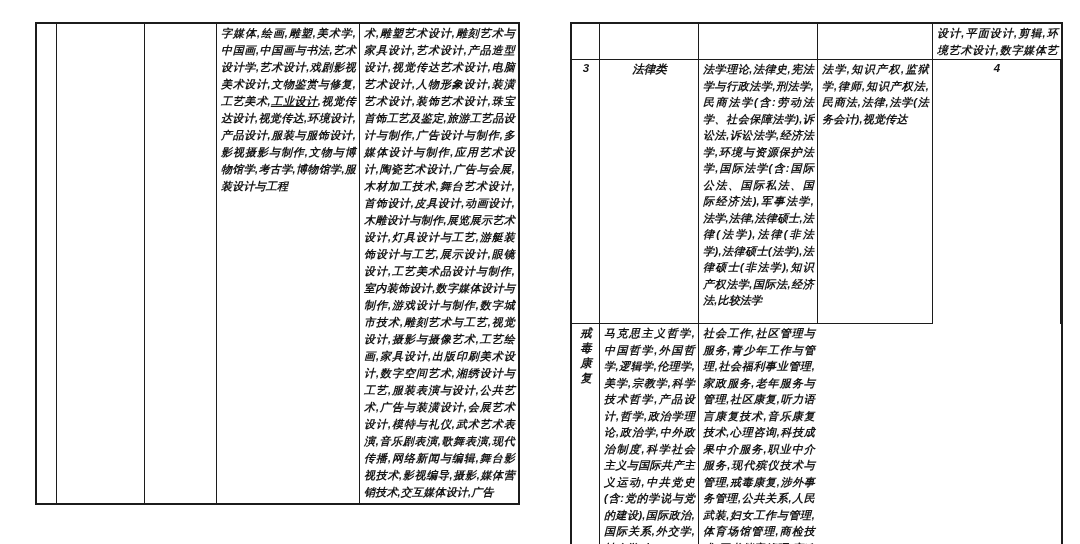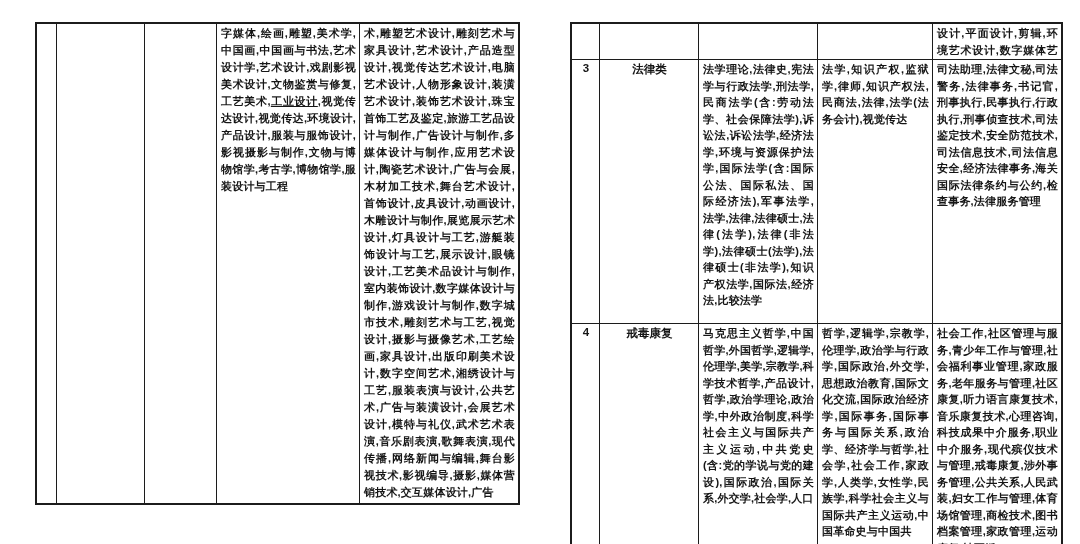--- a/index.html
+++ b/index.html
@@ -7,21 +7,21 @@
     width:1080px;height:544px;background:#ffffff;position:relative;
     font-family:"Liberation Sans", sans-serif;overflow:hidden;
   }
   .page{position:absolute;top:22px;}
   .tbl{display:grid;box-sizing:border-box;border:2px solid #1c1c1c;background:#fff;}
   #left-tbl{left:35px;width:485px;height:483px;grid-template-columns:20px 88px 72px 143px 1fr;grid-template-rows:1fr;}
   #right-tbl{left:570px;width:493px;height:522px;border-bottom:none;
     grid-template-columns:28px 99px 119px 115px 1fr;grid-template-rows:36px 264px 1fr;}
   .cell{
     box-sizing:border-box;border-right:1px solid #1c1c1c;
-    padding:1px 3px 14px 4px;overflow:hidden;
+    padding:1px 3px 14px 4px;overflow:hidden;font-style:italic;
   }
   .cell.last{border-right:none;}
   #right-tbl .cell.bb{border-bottom:1px solid #1c1c1c;}
   .txt{
     font-size:11px;font-weight:700;color:#161616;line-height:17px;
     text-align:justify;word-break:break-all;letter-spacing:0.2px;
   }
   #right-tbl .txt{line-height:16.5px;}
   .center{text-align:center;font-weight:700;font-size:11.5px;color:#161616;padding-top:2px;}
   .u-part{text-decoration:underline;}
@@ -44,22 +44,20 @@
     <div class="cell center bb"></div>
     <div class="cell center bb"></div>
     <div class="cell txt bb"></div>
     <div class="cell txt bb"></div>
     <div class="cell txt bb last">设计,平面设计,剪辑,环境艺术设计,数字媒体艺术设计</div>
 
     <div class="cell center bb">3</div>
     <div class="cell center bb">法律类</div>
     <div class="cell txt bb">法学理论,法律史,宪法学与行政法学,刑法学,民商法学(含:劳动法学、社会保障法学),诉讼法,诉讼法学,经济法学,环境与资源保护法学,国际法学(含:国际公法、国际私法、国际经济法),军事法学,法学,法律,法律硕士,法律(法学),法律(非法学),法律硕士(法学),法律硕士(非法学),知识产权法学,国际法,经济法,比较法学</div>
     <div class="cell txt bb">法学,知识产权,监狱学,律师,知识产权法,民商法,法律,法学(法务会计),视觉传达</div>
-    <div class="cell txt bb last">司法助理,法律文秘,司法警务,法律事务,书记官,刑事执行,民事执行,行政执行,刑事侦查技术,司法鉴定技术,安全防范技术,司法信息技术,司法信息安全,经济法律事务,海关国际法律条约与公约,检查事务,法律服务管理</div>
 
     <div class="cell center">4</div>
     <div class="cell center">戒毒康复</div>
     <div class="cell txt">马克思主义哲学,中国哲学,外国哲学,逻辑学,伦理学,美学,宗教学,科学技术哲学,产品设计,哲学,政治学理论,政治学,中外政治制度,科学社会主义与国际共产主义运动,中共党史(含:党的学说与党的建设),国际政治,国际关系,外交学,社会学,人口</div>
-    <div class="cell txt">哲学,逻辑学,宗教学,伦理学,政治学与行政学,国际政治,外交学,思想政治教育,国际文化交流,国际政治经济学,国际事务,国际事务与国际关系,政治学、经济学与哲学,社会学,社会工作,家政学,人类学,女性学,民族学,科学社会主义与国际共产主义运动,中国革命史与中国共</div>
     <div class="cell txt last">社会工作,社区管理与服务,青少年工作与管理,社会福利事业管理,家政服务,老年服务与管理,社区康复,听力语言康复技术,音乐康复技术,心理咨询,科技成果中介服务,职业中介服务,现代殡仪技术与管理,戒毒康复,涉外事务管理,公共关系,人民武装,妇女工作与管理,体育场馆管理,商检技术,图书档案管理,家政管理,运动康复,社区矫</div>
 
   </div>
 </div>
 
 </body></html>

